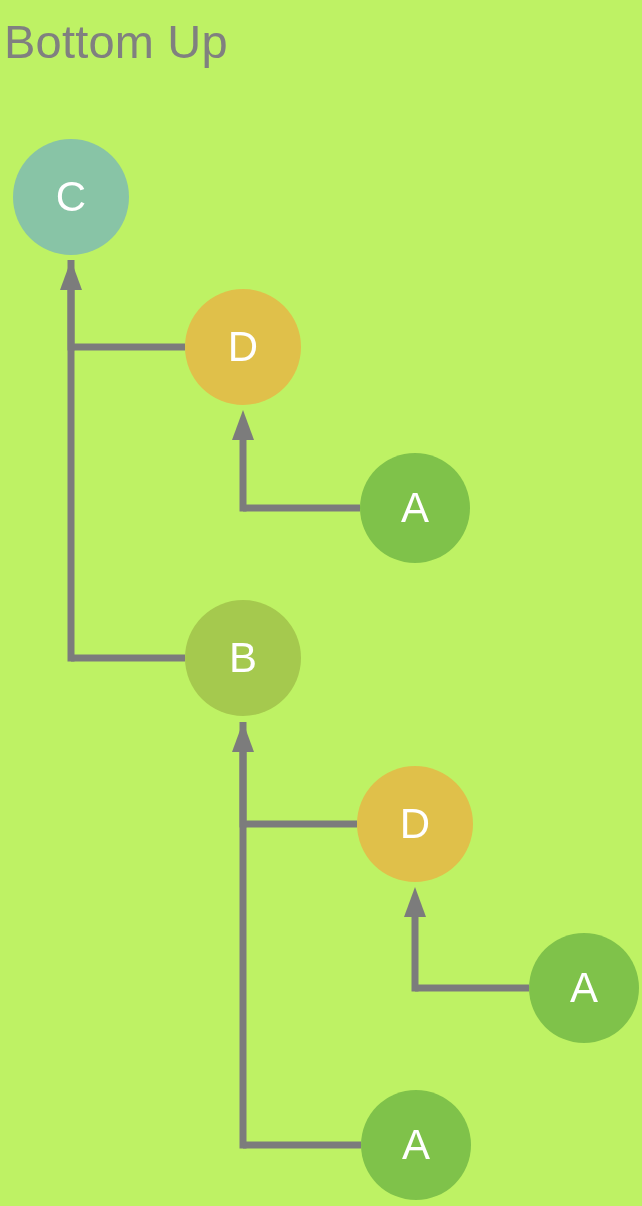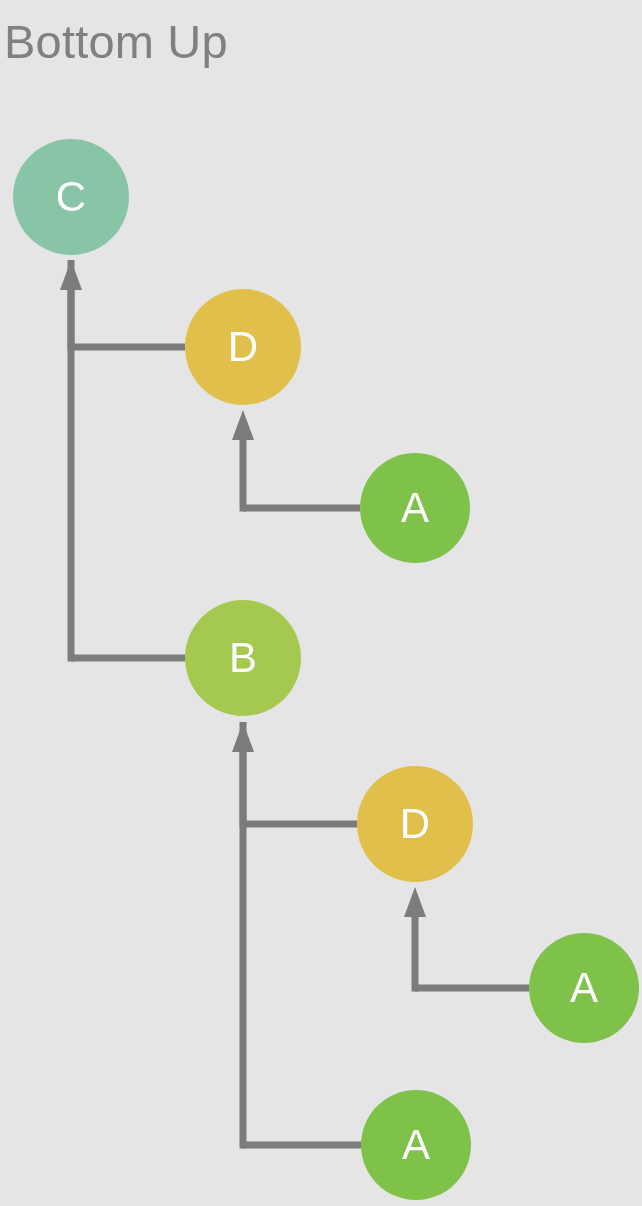--- a/index.html
+++ b/index.html
@@ -8,21 +8,21 @@
     padding: 0;
     background: #ffffff;
   }
   body {
     font-family: "Liberation Sans", sans-serif;
   }
   #canvas {
     position: relative;
     width: 642px;
     height: 1206px;
-    background: #e5e5e5;
+    background: #bef264;
     overflow: hidden;
   }
   #diagram-title {
     position: absolute;
     left: 4px;
     top: 14px;
     font-size: 47px;
     font-weight: 300;
     letter-spacing: 0.2px;
     color: #808080;

